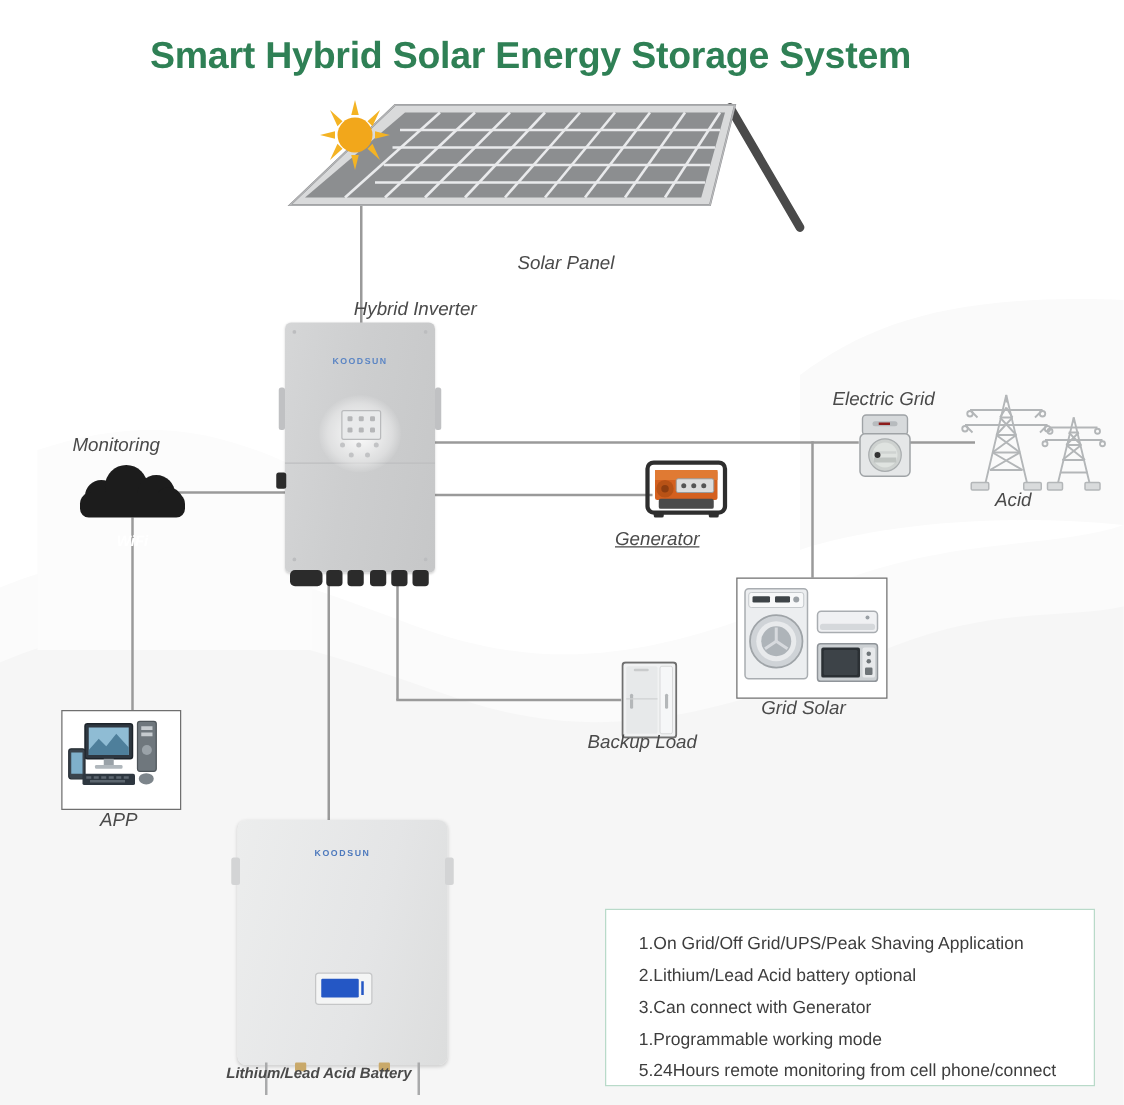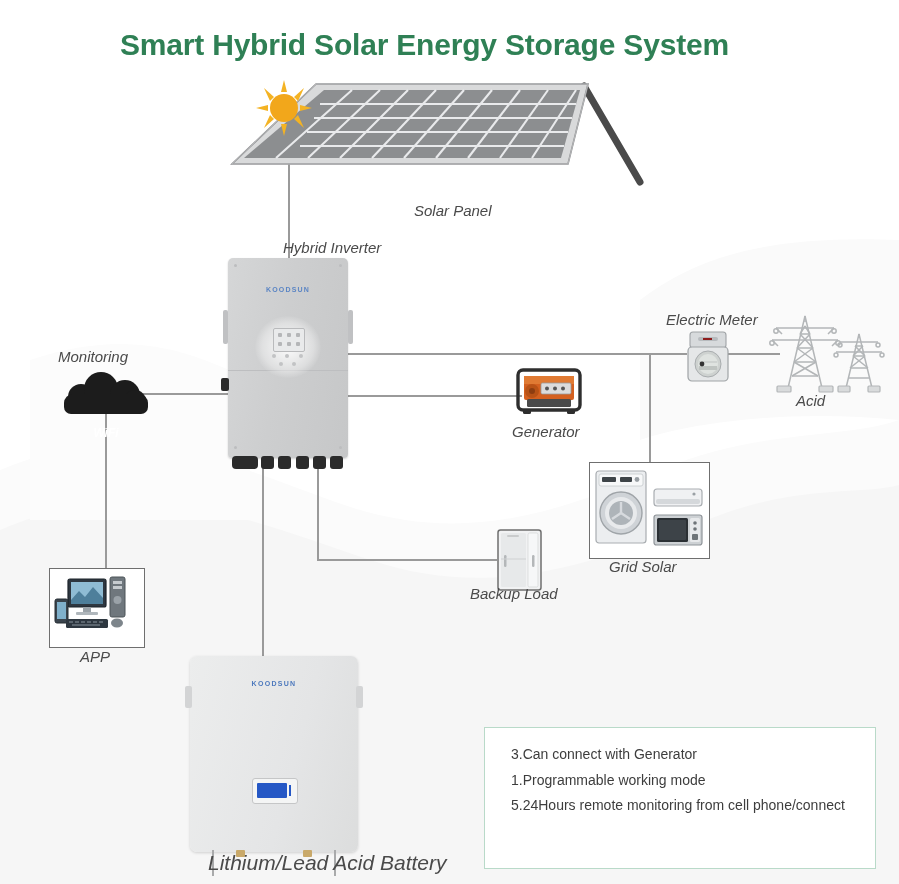--- a/index.html
+++ b/index.html
@@ -28,21 +28,21 @@
 
   
   .lbl{
     position:absolute;
     font-style:italic;
     color:#4a4a4a;
     font-size:15px;
     white-space:nowrap;
     font-family:"Liberation Sans", sans-serif;
   }
-  .lbl.big{font-size:21px;font-weight:normal;margin-left:27px;}
+  .lbl.big{font-size:12px;font-weight:bold;}
 
   
   .wire-h{position:absolute;height:1.6px;background:#9a9a9a;}
   .wire-v{position:absolute;width:1.6px;background:#9a9a9a;}
 
   
   #solar{position:absolute;left:228px;top:78px;width:430px;height:115px;}
 
   
   #inverter{
@@ -301,23 +301,23 @@
 
       <circle cx="17" cy="25" r="7" fill="#b85216"></circle>
       <circle cx="17" cy="25" r="3" fill="#8d3d10"></circle>
 
       <rect x="12" y="33" width="44" height="8" rx="1.5" fill="#4a4a4a"></rect>
 
       <rect x="8" y="43" width="8" height="5" rx="1.5" fill="#2e2e2e"></rect>
       <rect x="52" y="43" width="8" height="5" rx="1.5" fill="#2e2e2e"></rect>
     </svg>
   </div>
-  <div class="lbl" style="left:512px;top:423px;">Generator</div>
-
-  <div class="lbl" style="left:666px;top:311px;">Electric Meter</div>
+  <div class="lbl" style="left:492px;top:423px;text-decoration:underline;">Generator</div>
+
+  <div class="lbl" style="left:666px;top:311px;">Electric Grid</div>
   <div style="position:absolute;left:686px;top:330px;width:44px;height:54px;">
     <svg width="44" height="54" viewBox="0 0 44 54">
       <rect x="4" y="2" width="36" height="16" rx="3" fill="#d7dadc" stroke="#9fa3a6" stroke-width="1.1"></rect>
       <rect x="12" y="7" width="20" height="4" rx="2" fill="#b7bbbe"></rect>
       <rect x="17" y="8" width="9" height="2" fill="#8e1d1d"></rect>
       <rect x="2" y="17" width="40" height="34" rx="4" fill="#e5e7e8" stroke="#9fa3a6" stroke-width="1.2"></rect>
       <circle cx="22" cy="34" r="13" fill="#ced2d0" stroke="#a9adaf" stroke-width="1"></circle>
       <circle cx="22" cy="34" r="10" fill="#dfe3e0"></circle>
       <rect x="13" y="36" width="18" height="4" fill="#bfc4c1"></rect>
       <rect x="13" y="31" width="18" height="2" fill="#cfd3d1"></rect>
@@ -427,19 +427,21 @@
     <span class="bat-side" style="left:166px;top:30px;"></span>
     <span class="bat-leg" style="left:22px;top:194px;"></span>
     <span class="bat-leg" style="left:144px;top:194px;"></span>
     <span class="bat-term" style="left:46px;top:194px;"></span>
     <span class="bat-term" style="left:113px;top:194px;"></span>
   </div>
   <div class="lbl big" style="left:181px;top:851px;">Lithium/Lead Acid Battery</div>
 
   <div id="features">
     <ol>
+      <li>1.On Grid/Off Grid/UPS/Peak Shaving Application</li>
+      <li>2.Lithium/Lead Acid battery optional</li>
       <li>3.Can connect with Generator</li>
       <li>1.Programmable working mode</li>
       <li>5.24Hours remote monitoring from cell phone/connect</li>
     </ol>
   </div>
 
 </div>
 
 </body></html>

